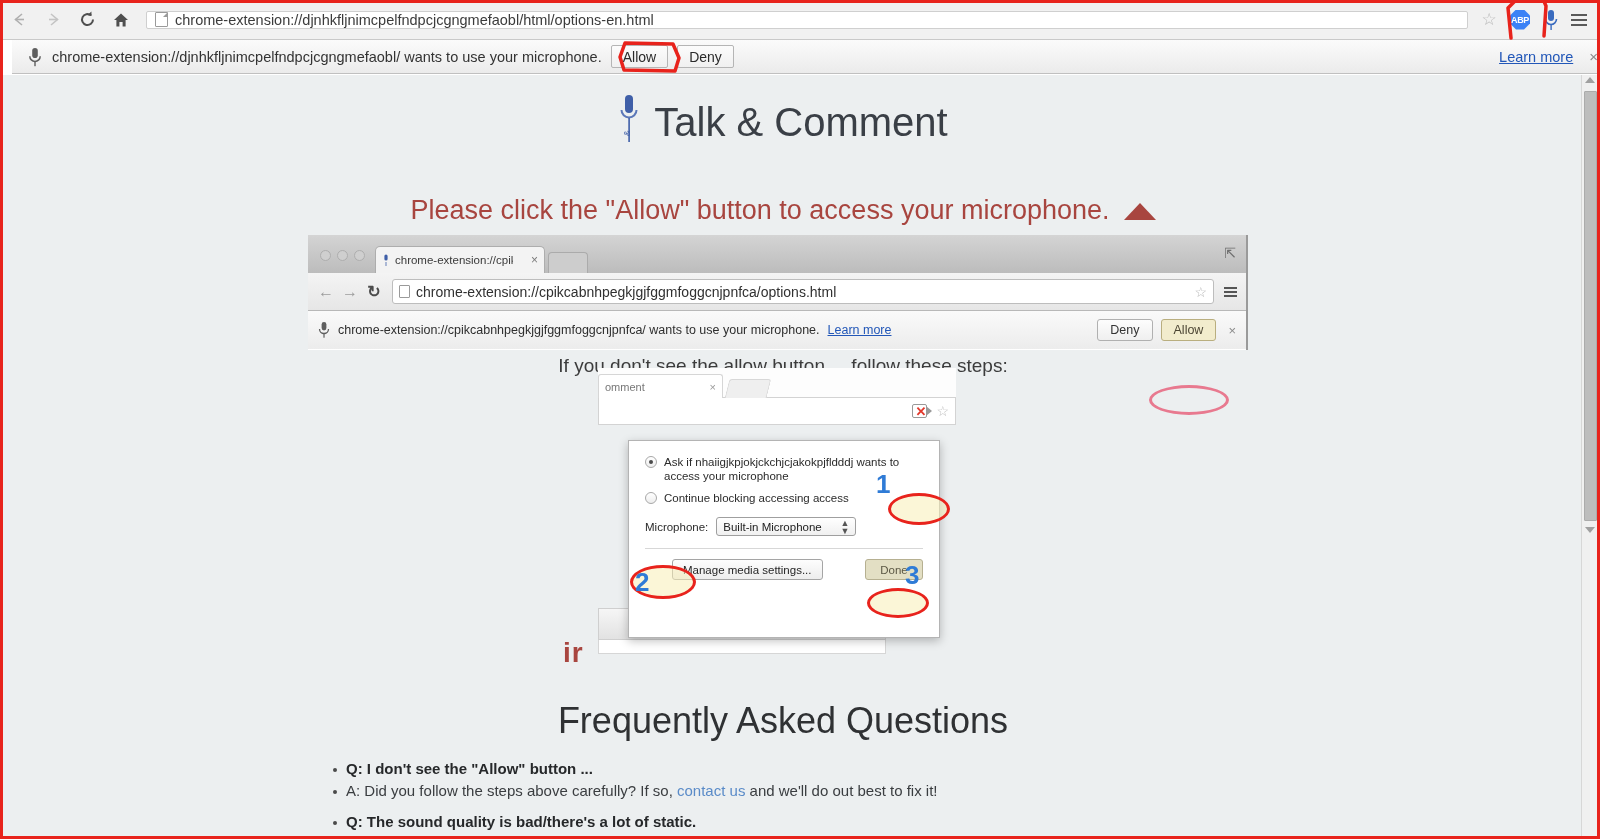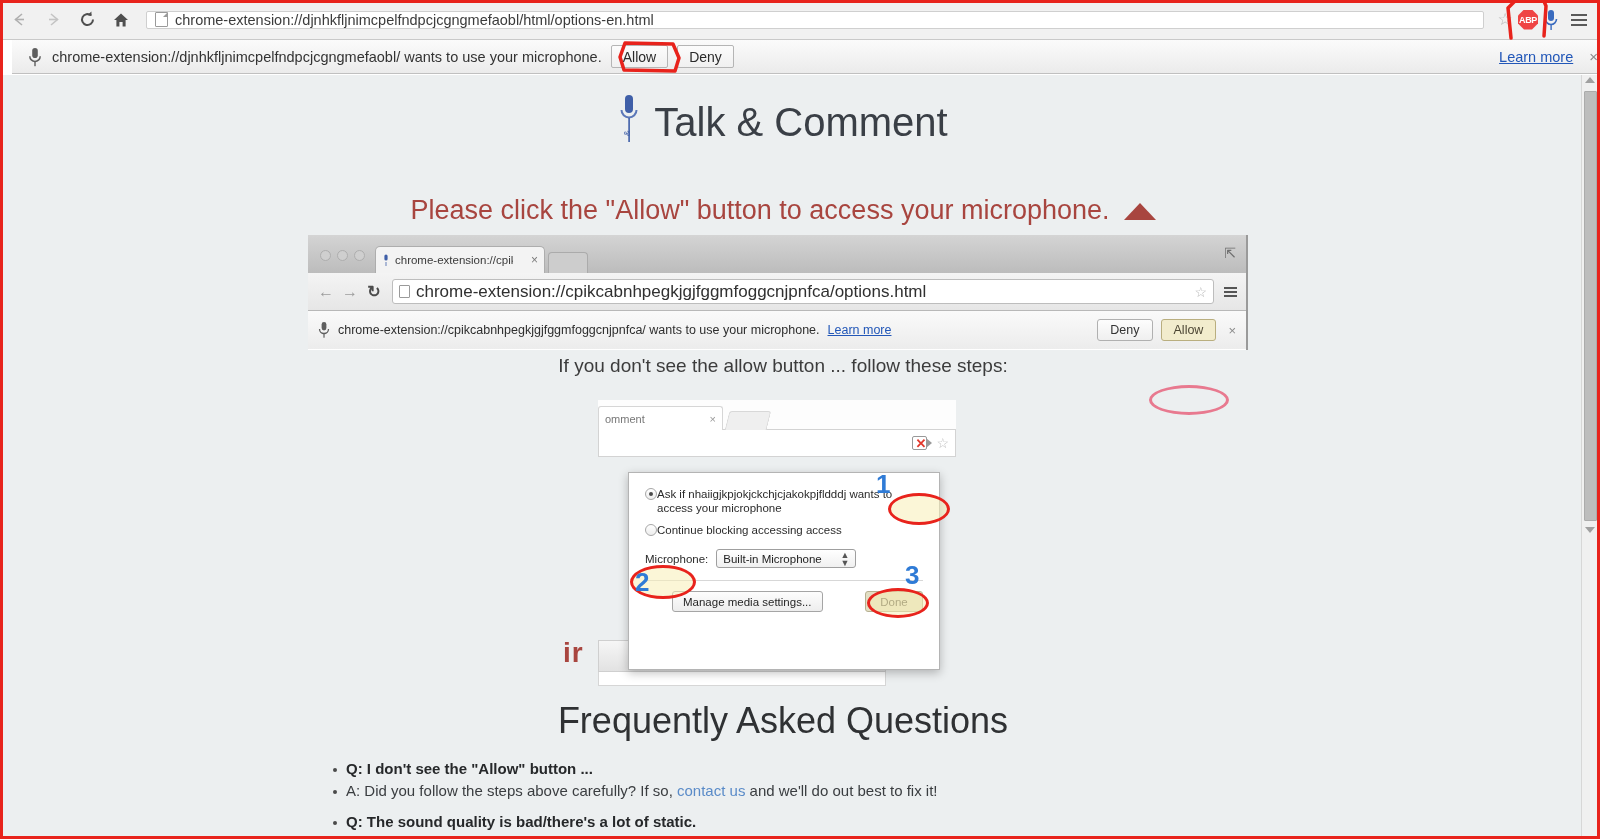--- a/index.html
+++ b/index.html
@@ -44,22 +44,22 @@
   }
   .omnibox .page-ico::after {
     content: ""; position: absolute; right: -1px; top: -1px;
     border-left: 5px solid transparent; border-bottom: 5px solid #9a9a9a;
   }
   .omnibox .url {
     font-size: 14.5px; color: #3b3b3b; white-space: nowrap; overflow: hidden;
   }
   .star-ico { width: 26px; text-align: center; color: #b9b9b9; font-size: 17px; }
   .abp-ico {
-    width: 20px; height: 20px; margin: 0 0; flex: 0 0 auto;
-    background: #ef4444; border-radius: 3px;
+    width: 20px; height: 20px; margin: 0 8px; flex: 0 0 auto;
+    background: #3b82f6; border-radius: 3px;
     display: flex; align-items: center; justify-content: center;
     color: #fff; font-size: 9px; font-weight: bold; letter-spacing: -0.3px;
     clip-path: polygon(30% 0,70% 0,100% 30%,100% 70%,70% 100%,30% 100%,0 70%,0 30%);
   }
   .mic-tb {
     width: 26px; display: flex; align-items: center; justify-content: center;
     flex: 0 0 auto;
   }
   .hamburger {
     width: 30px; margin-right: 6px; flex: 0 0 auto;
@@ -172,21 +172,21 @@
   .shot1 .nv.dark { color: #4c4c4c; font-weight: bold; }
   .shot1 .ombox {
     flex: 1; height: 25px; background: #fff; border: 1px solid #bdbdbd;
     border-radius: 3px; display: flex; align-items: center; padding: 0 6px; gap: 6px;
     margin: 0 4px;
   }
   .shot1 .ombox .pg {
     width: 11px; height: 13px; border: 1px solid #9a9a9a; background: #fff;
     border-radius: 1px; flex: 0 0 auto;
   }
-  .shot1 .ombox .u { font-size: 17px; color: #303030; white-space: nowrap; overflow: hidden;}
+  .shot1 .ombox .u { font-size: 14px; color: #303030; white-space: nowrap; overflow: hidden;}
   .shot1 .ombox .st { margin-left: auto; color: #b6b6b6; font-size: 14px; }
   .shot1 .menu3 { display: flex; flex-direction: column; gap: 2px; width: 16px; align-items: center; }
   .shot1 .menu3 span { width: 13px; height: 2px; background: #555; }
   .shot1 .permbar {
     height: 38px; background: linear-gradient(#fafafa,#ececec);
     display: flex; align-items: center; padding: 4px 10px; gap: 8px;
   }
   .shot1 .permbar .pm { font-size: 12.5px; color: #2e2e2e; }
   .shot1 .permbar .lm { font-size: 12.5px; color: #2257b8; text-decoration: underline; }
   .shot1 .permbar .spacer { margin-left: auto; }
@@ -209,21 +209,21 @@
   }
 
   
   .behind-text {
     position: absolute; left: 560px; top: 562px; font-size: 28px;
     color: #a8453f; font-weight: bold; letter-spacing: 1px; z-index: 5;
   }
 
   
   .shot2 {
-    position: absolute; left: 595px; top: 325px; width: 358px; height: 270px;
+    position: absolute; left: 595px; top: 293px; width: 358px; height: 270px;
     z-index: 10; font-family: "Liberation Sans", sans-serif;
   }
   .shot2 .s2-tabstrip {
     height: 30px; background: #fdfdfd; display: flex; align-items: flex-end;
     padding-left: 0px;
   }
   .s2-tab {
     height: 24px; width: 125px; background: #fff; border: 1px solid #d6d6d6;
     border-bottom: none; border-radius: 3px 3px 0 0;
     display: flex; align-items: center; padding: 0 6px; font-size: 11px; color: #777;
@@ -262,21 +262,21 @@
     background: #fff; border: 1px solid #b4b4b4;
     box-shadow: 0 3px 9px rgba(0,0,0,0.25);
     padding: 14px 16px 10px 16px; z-index: 12;
     font-family: "Liberation Sans", sans-serif;
   }
   .popup .p-head {
     font-size: 11.5px; color: #2b2b2b; line-height: 14px; margin-bottom: 9px;
     padding-left: 18px;
   }
   .popup .radio-row {
-    display: flex; align-items: flex-start; margin-bottom: 8px;
+    display: flex; align-items: flex-start; gap: 7px; margin-bottom: 8px;
   }
   .popup .radio-row .txt { font-size: 11.5px; color: #2b2b2b; line-height: 14px; }
   .rdo {
     width: 12px; height: 12px; border-radius: 50%; border: 1px solid #a8a8a8;
     background: linear-gradient(#fff,#ededed); flex: 0 0 auto; margin-top: 1px;
     position: relative;
   }
   .rdo.on::after {
     content: ""; position: absolute; left: 3px; top: 3px; width: 4px; height: 4px;
     border-radius: 50%; background: #4a4a4a;

